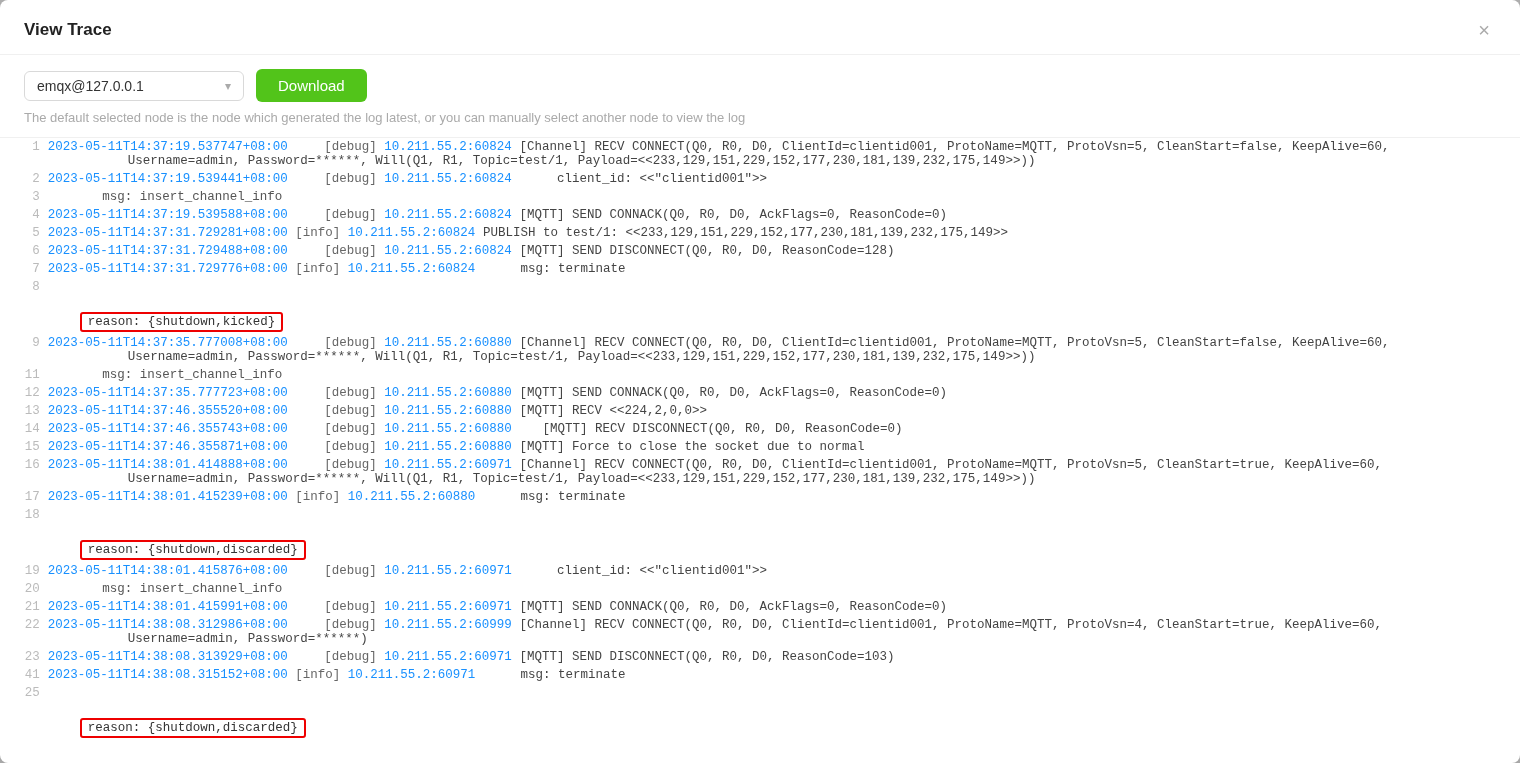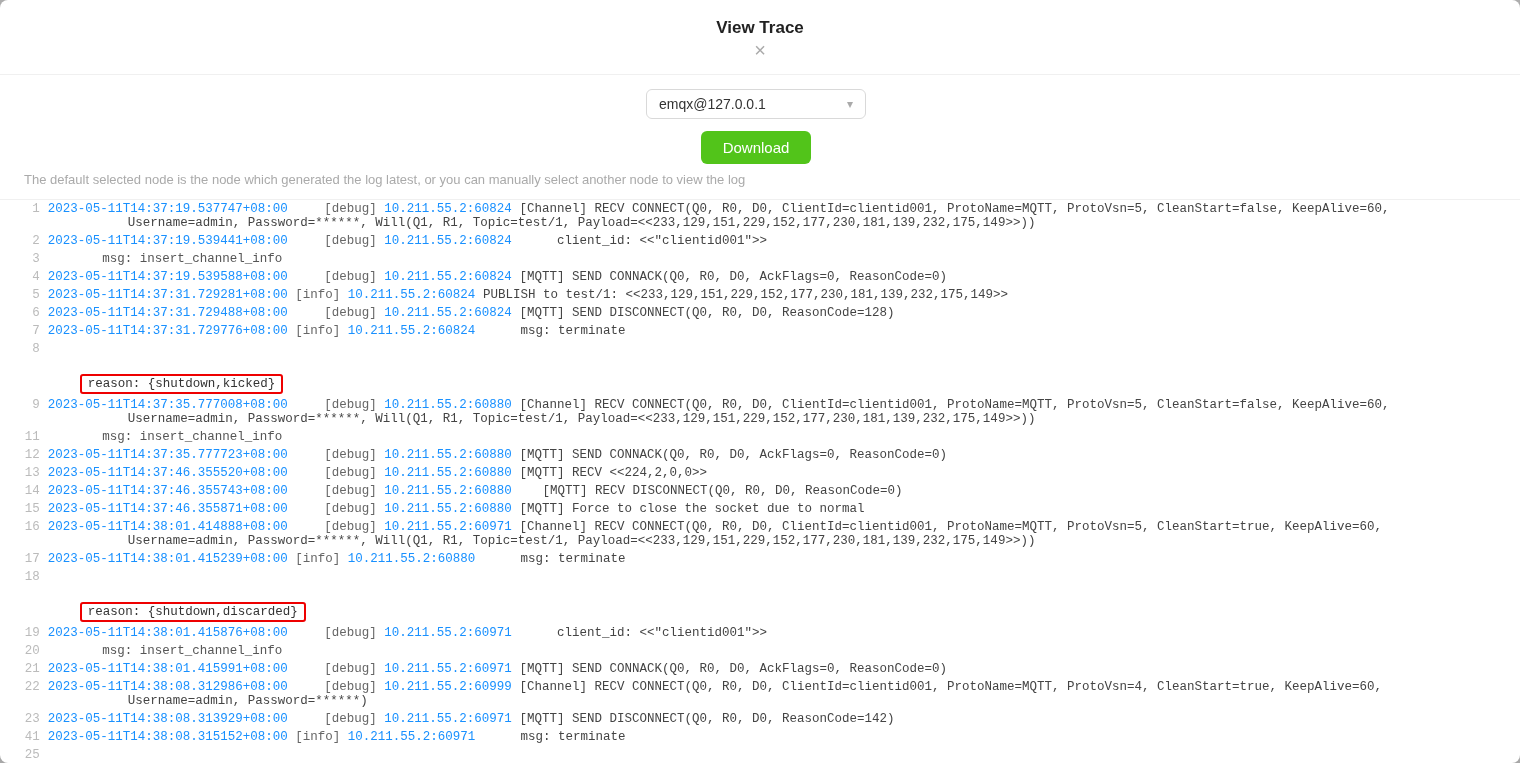--- a/index.html
+++ b/index.html
@@ -27,42 +27,40 @@
       flex-direction: column;
       overflow: hidden;
       box-shadow: 0 8px 40px rgba(0,0,0,0.18);
     }
     .modal-header {
       display: flex;
       align-items: center;
       justify-content: space-between;
       padding: 18px 24px 12px 24px;
       border-bottom: 1px solid #f0f0f0;
-      flex-direction: column;
     }
     .modal-title {
       font-size: 17px;
       font-weight: 600;
       color: #222;
     }
     .close-btn {
       background: none;
       border: none;
       font-size: 20px;
       color: #aaa;
       cursor: pointer;
       line-height: 1;
       padding: 2px 6px;
     }
     .toolbar {
       display: flex;
       align-items: center;
       gap: 12px;
       padding: 14px 32px 8px 24px;
-      flex-direction: column;
     }
     .node-select {
       display: flex;
       align-items: center;
       border: 1px solid #d9d9d9;
       border-radius: 6px;
       padding: 6px 12px;
       width: 220px;
       cursor: pointer;
       background: #fff;
@@ -233,21 +231,21 @@
             <tr class="log-row">
               <td class="line-num">21</td>
               <td class="log-content"><span class="ts">2023-05-11T14:38:01.415991+08:00</span> <span class="level-debug">[debug]</span> <span class="ip">10.211.55.2:60971</span> <span style="color: rgb(68, 68, 68);">[MQTT] SEND CONNACK(Q0, R0, D0, AckFlags=0, ReasonCode=0)</span></td>
             </tr>
             <tr class="log-row">
               <td class="line-num">22</td>
               <td class="log-content"><span class="ts">2023-05-11T14:38:08.312986+08:00</span> <span class="level-debug">[debug]</span> <span class="ip">10.211.55.2:60999</span> <span style="color: rgb(68, 68, 68);">[Channel] RECV CONNECT(Q0, R0, D0, ClientId=clientid001, ProtoName=MQTT, ProtoVsn=4, CleanStart=true, KeepAlive=60,</span><br><span style="color: rgb(68, 68, 68); padding-left: 80px;">Username=admin, Password=******)</span></td>
             </tr>
             <tr class="log-row">
               <td class="line-num">23</td>
-              <td class="log-content"><span class="ts">2023-05-11T14:38:08.313929+08:00</span> <span class="level-debug">[debug]</span> <span class="ip">10.211.55.2:60971</span> <span style="color: rgb(68, 68, 68);">[MQTT] SEND DISCONNECT(Q0, R0, D0, ReasonCode=142)</span></td>
+              <td class="log-content"><span class="ts">2023-05-11T14:38:08.313929+08:00</span> <span class="level-debug">[debug]</span> <span class="ip">10.211.55.2:60971</span> <span style="color: rgb(68, 68, 68);">[MQTT] SEND DISCONNECT(Q0, R0, D0, ReasonCode=103)</span></td>
             </tr>
             <tr class="log-row">
               <td class="line-num">41</td>
               <td class="log-content"><span class="ts">2023-05-11T14:38:08.315152+08:00</span> <span class="level-info">[info]</span> <span class="ip">10.211.55.2:60971</span> <span style="color: rgb(68, 68, 68);">     msg: terminate</span></td>
             </tr>
             <tr class="log-row">
               <td class="line-num">25</td>
               <td class="log-content"><span class="indent"><span class="highlight-box">reason: {shutdown,discarded}</span></span></td>
             </tr>
           </tbody>

